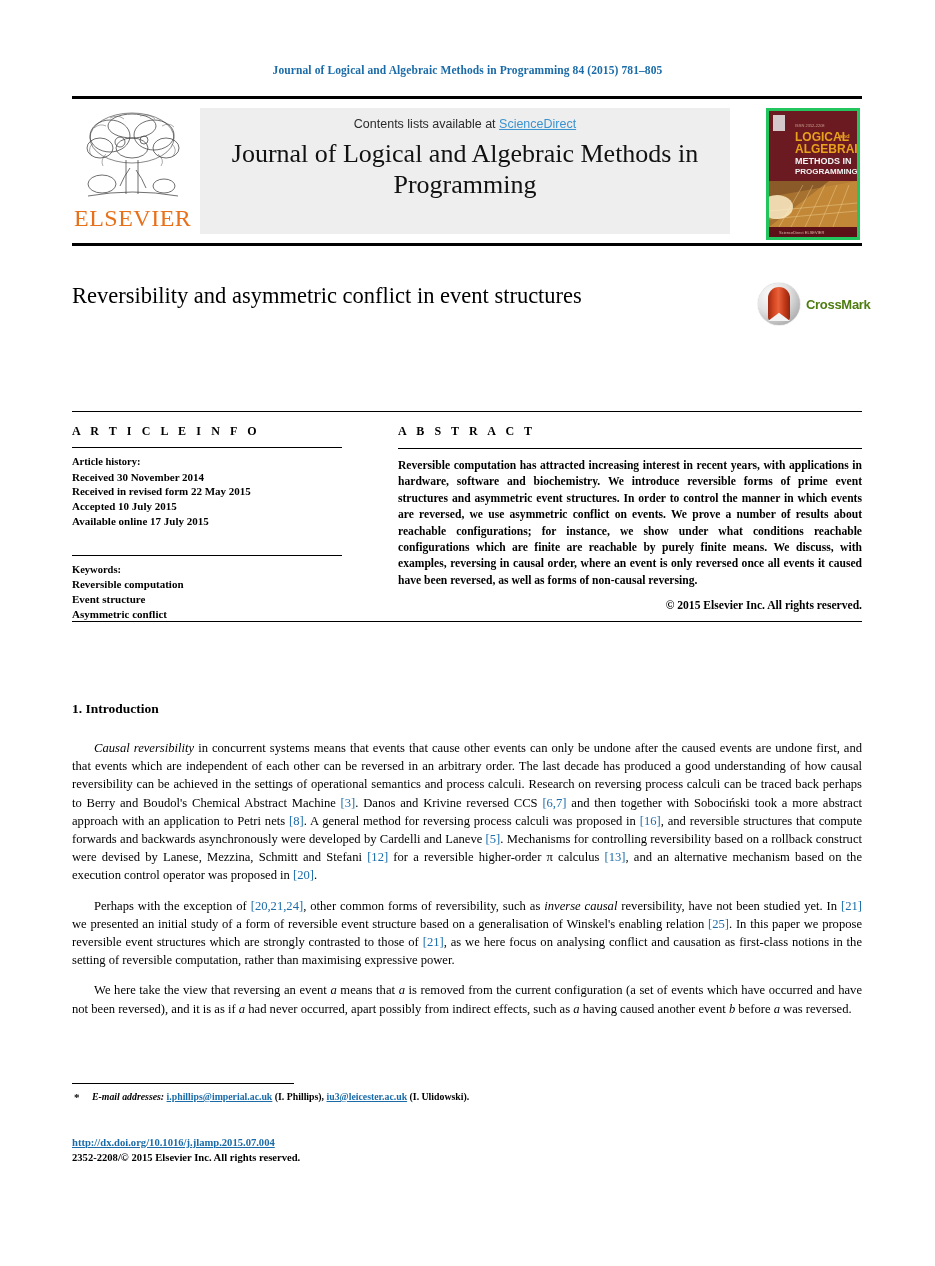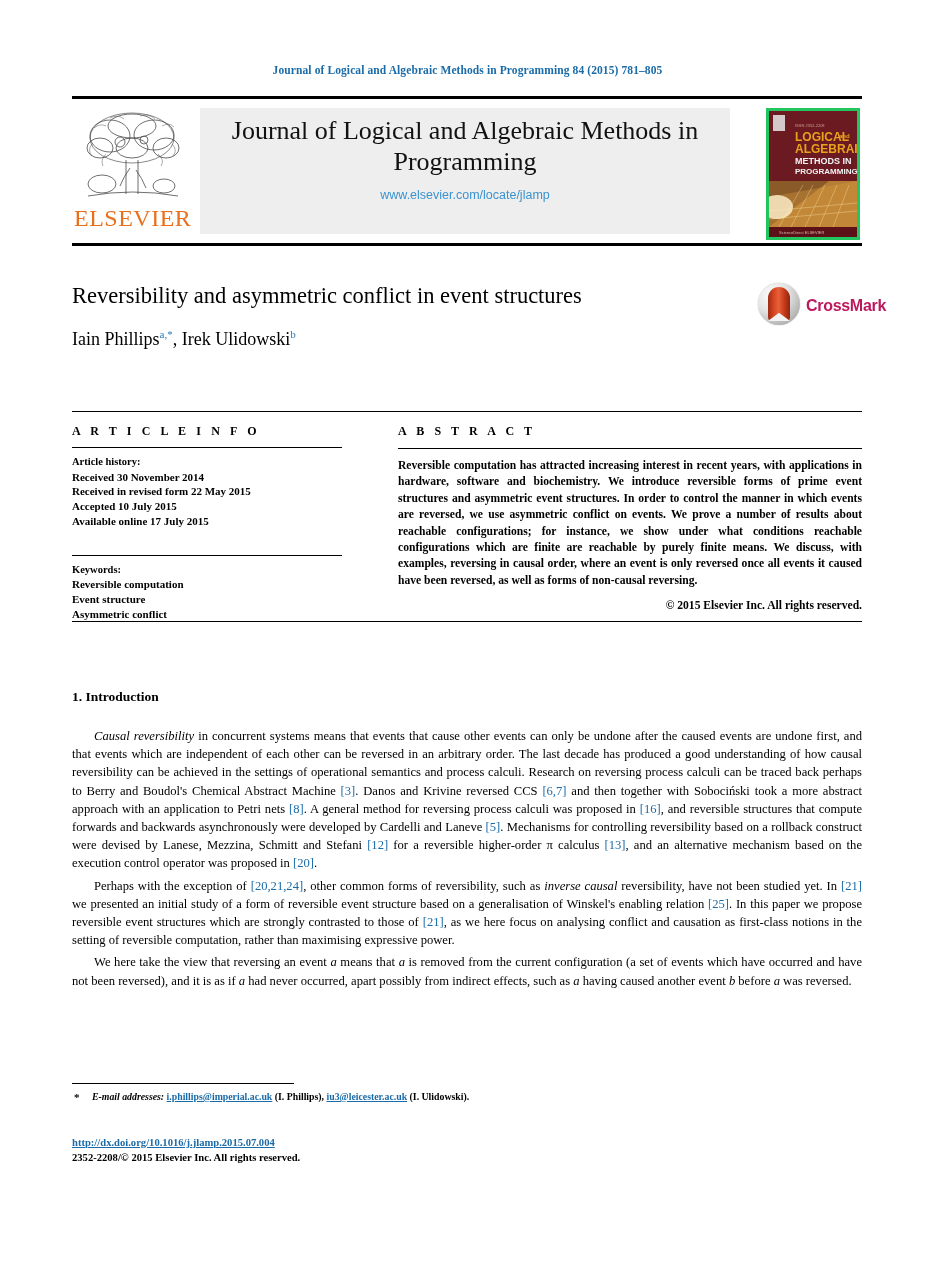--- a/index.html
+++ b/index.html
@@ -169,23 +169,23 @@
     position: absolute;
     left: 10px; top: 28px;
     width: 22px; height: 10px;
     background: #f2f2f2;
     clip-path: polygon(0 100%, 50% 18%, 100% 100%);
   }
   .cm-label {
     position: absolute;
     left: 48px; top: 14px;
     font-family: "Liberation Sans", sans-serif;
-    font-size: 16px;
-    font-weight: bold;
-    color: #be185d;
+    font-size: 13px;
+    font-weight: bold;
+    color: #4d7c0f;
     letter-spacing: -0.3px;
   }
 
   
   .info-rule-top {
     position: absolute;
     left: 72px; top: 411px;
     width: 790px;
     height: 1px;
     background: #000;
@@ -250,30 +250,30 @@
 
   
   .body-area {
     position: absolute;
     left: 72px; top: 685px;
     width: 790px;
   }
   .section-title {
     font-size: 13.5px;
     font-weight: bold;
-    margin: 4px 0 22px 0;
+    margin: 16px 0 22px 0;
   }
   .para {
     font-size: 12.6px;
     line-height: 18.2px;
     text-align: justify;
     margin: 0;
     text-indent: 22px;
   }
-  .para + .para { margin-top: 4px; }
+  .para + .para { margin-top: 12px; }
   .ref { color: #1a6ba8; }
   .ital { font-style: italic; }
 
   
   .footer-rule {
     position: absolute;
     left: 72px; top: 1083px;
     width: 222px;
     height: 1px;
     background: #000;
@@ -332,22 +332,24 @@
           <g stroke="#5a5a5a" stroke-width="0.6" fill="none" opacity="0.85">
             <path d="M14 20 q6 -5 12 -2 M30 10 q8 -4 14 1 M60 8 q9 -3 15 3 M82 18 q7 -4 12 1"></path>
             <path d="M12 36 q-5 6 0 12 M92 36 q6 6 1 12"></path>
             <path d="M26 46 q-6 6 -3 12 M78 46 q7 6 3 12"></path>
           </g>
         </svg>
         <div class="elsevier-word">ELSEVIER</div>
       </div>
 
       <div class="masthead-band">
+        <div class="contents-line">
+          <span>Contents lists available at </span><a class="sd" href="#">ScienceDirect</a>
+        </div>
         <div class="journal-title">Journal of Logical and Algebraic Methods in Programming</div>
-        <div class="journal-url">www.elsevier.com/locate/jlamp</div>
       </div>
 
       <div class="cover-thumb">
         <svg viewBox="0 0 88 126" width="88" height="126">
           <rect x="0" y="0" width="88" height="126" fill="#6b1a22"></rect>
           <rect x="4" y="4" width="12" height="16" fill="#e8e8e8" opacity="0.85"></rect>
           <text x="26" y="16" font-family="Liberation Sans, sans-serif" font-size="4" fill="#c8a08a">ISSN 2352-2208</text>
           <text x="26" y="30" font-family="Liberation Sans, sans-serif" font-size="12" font-weight="bold" fill="#e9a21c">LOGICAL</text>
           <text x="70" y="27" font-family="Liberation Sans, sans-serif" font-size="6" font-weight="bold" fill="#e9a21c">and</text>
           <text x="26" y="42" font-family="Liberation Sans, sans-serif" font-size="12" font-weight="bold" fill="#e9a21c">ALGEBRAIC</text>
@@ -365,23 +367,20 @@
           <text x="10" y="123" font-family="Liberation Sans, sans-serif" font-size="4" fill="#dcb9a8">ScienceDirect  ELSEVIER</text>
         </svg>
       </div>
 
     </div>
   </div>
 
   <div class="title-block">
     <h1 class="paper-title">Reversibility and asymmetric conflict in event structures</h1>
 
-    <div class="authors">
-      <span>Iain Phillips</span><sup class="aff-mark">a,*</sup><span>, </span><span>Irek Ulidowski</span><sup class="aff-mark">b</sup>
-    </div>
 
 
     <div class="crossmark">
       <div class="cm-badge">
         <div class="cm-inner"></div>
         <div class="cm-notch"></div>
       </div>
       <div class="cm-label">CrossMark</div>
     </div>
   </div>

